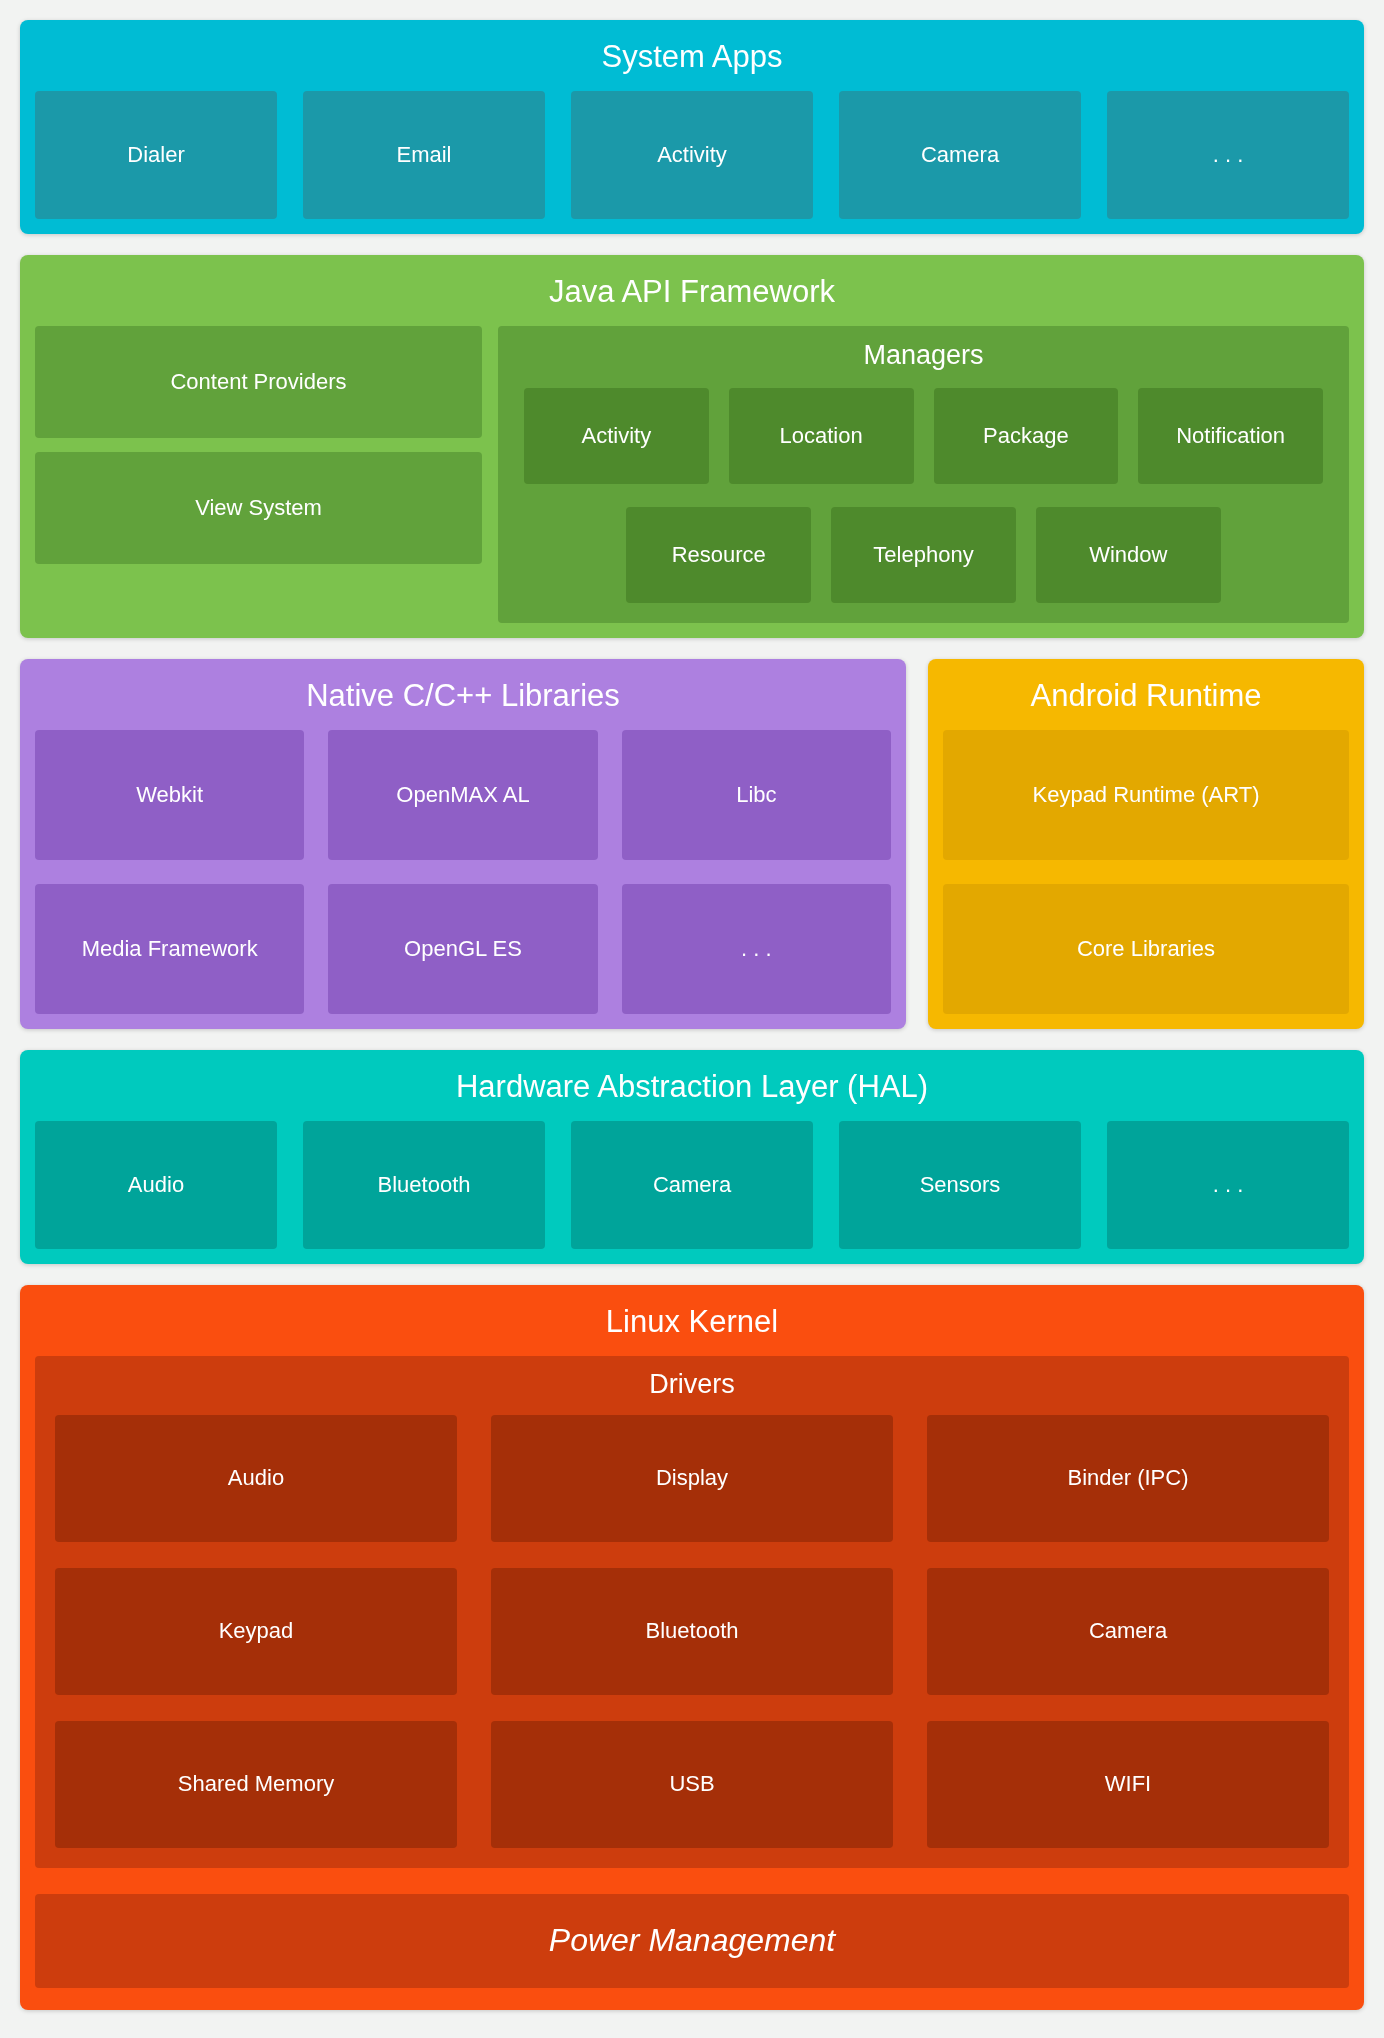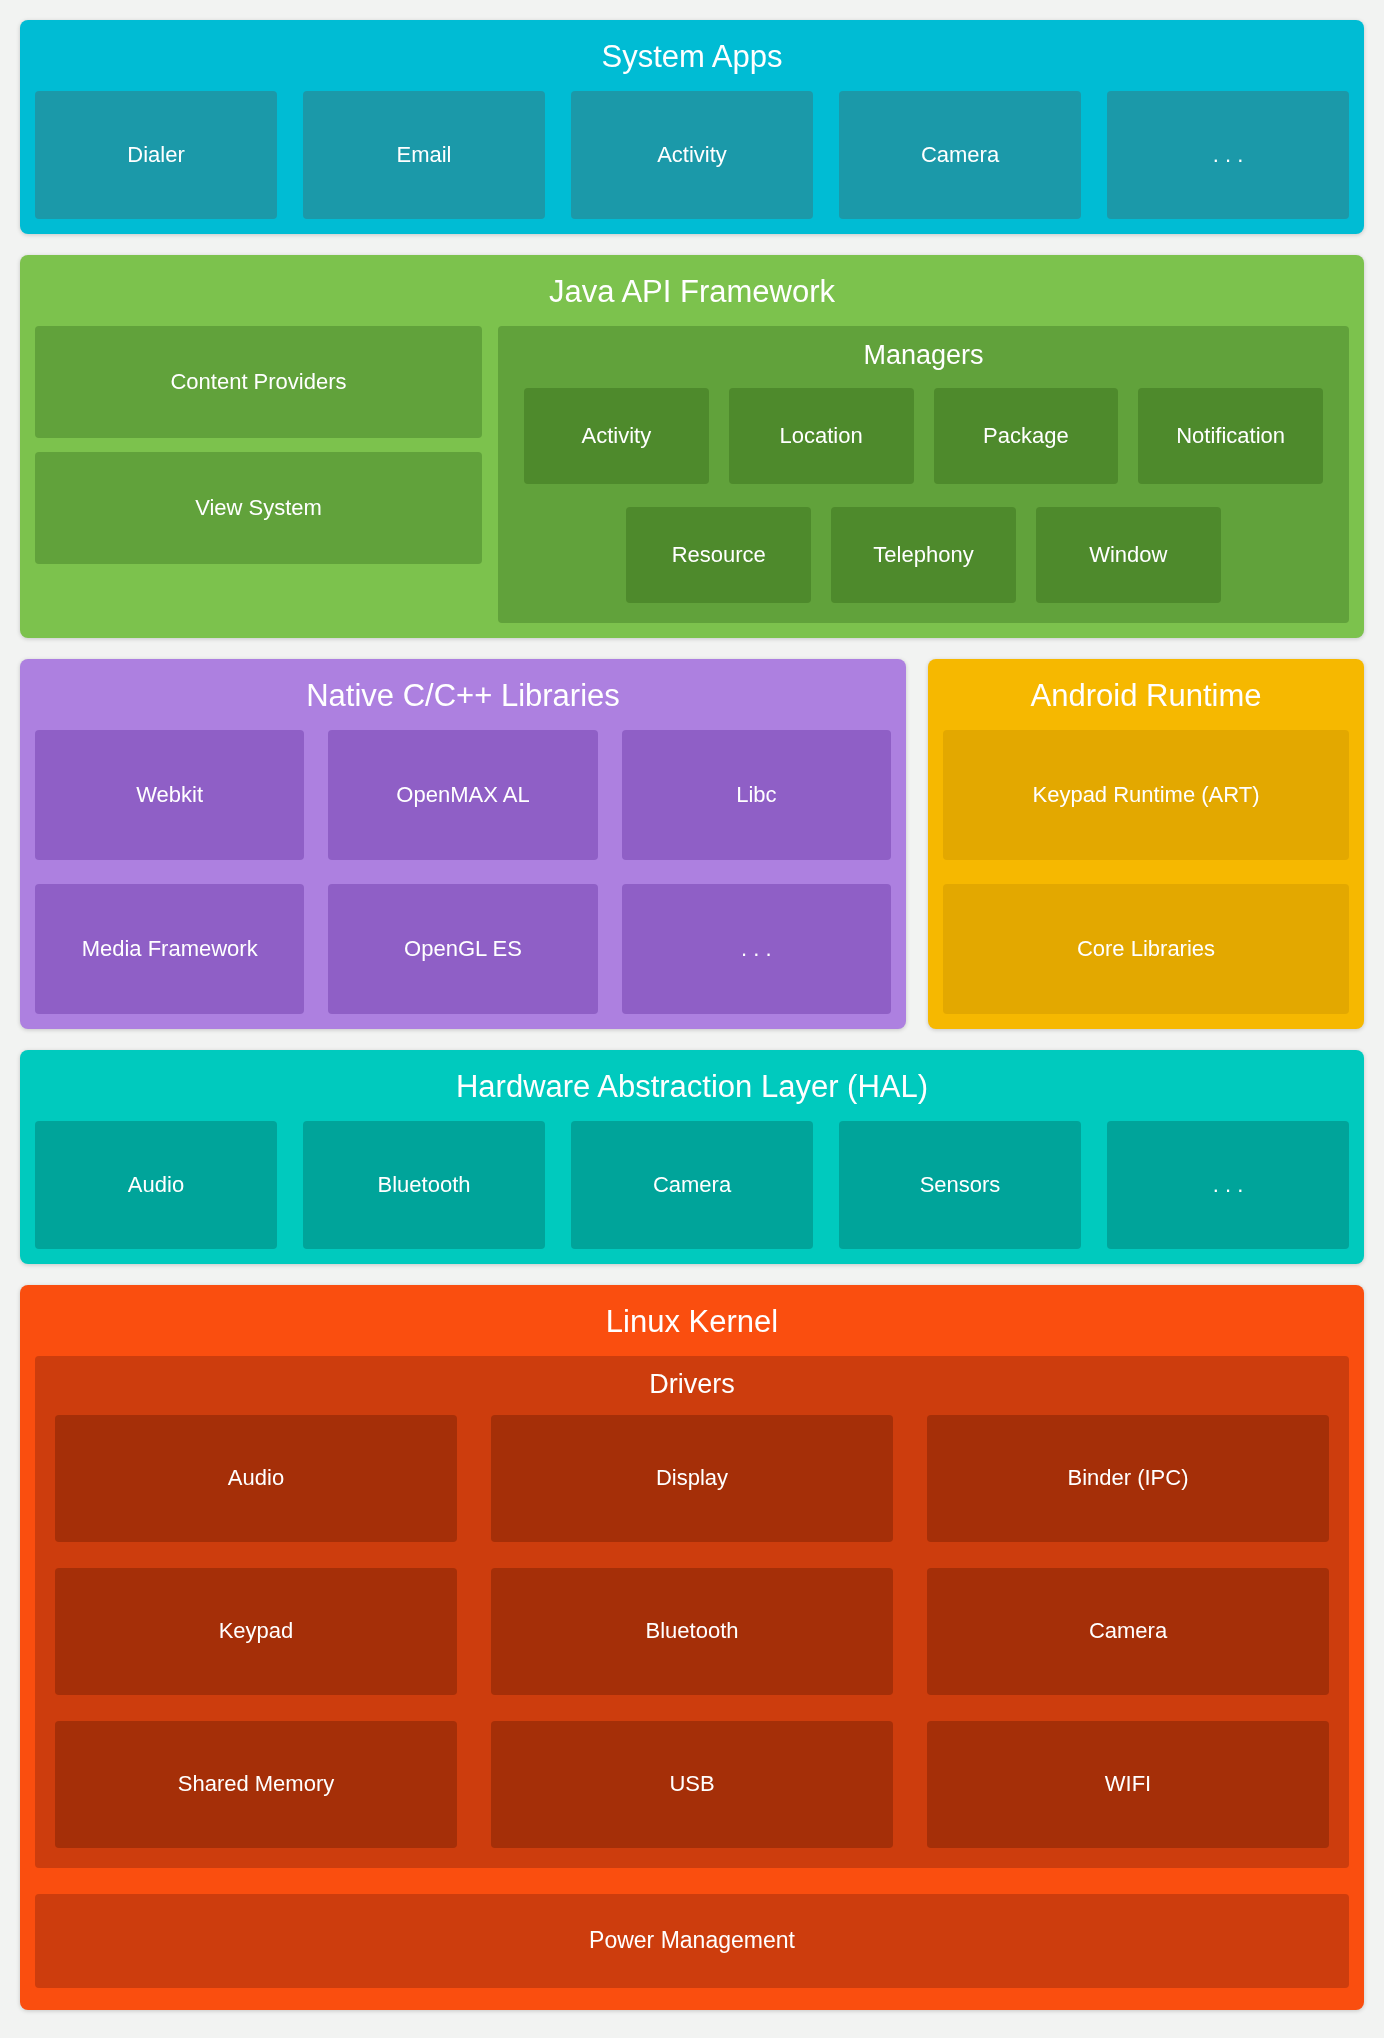--- a/index.html
+++ b/index.html
@@ -98,21 +98,22 @@
   }
   .drivers .sub-title { padding: 12px 0 14px; }
   .drivers-grid { display: grid; grid-template-columns: repeat(3, 1fr); gap: 26px 34px; }
   .drivers-grid .chip { background: var(--kernel_chip, #a52f08); height: 127px; }
   .power {
     background: var(--kernel_mid, #cd3d0d);
     border-radius: 4px;
     height: 94px;
     margin-top: 26px;
     display: flex; align-items: center; justify-content: center;
-    font-size: 23px;
+    font-size: 32px;
+    font-style: italic;
   }
 </style>
 </head>
 <body>
 
 <div class="page">
 
   <section class="layer" id="system-apps">
     <h2 class="layer-title">System Apps</h2>
     <div class="grid cols-5">

